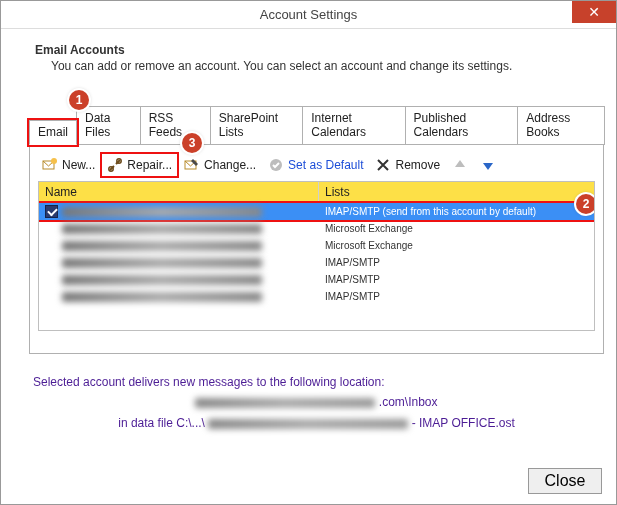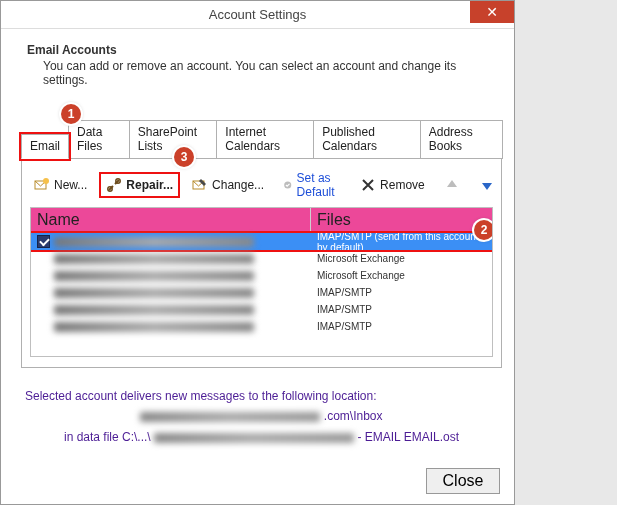--- a/index.html
+++ b/index.html
@@ -6,21 +6,21 @@
   body {
     margin: 0;
     font-family: "Segoe UI", Tahoma, sans-serif;
     font-size: 12px;
     background: #e8e8e8;
     width: 617px;
     height: 505px;
     overflow: hidden;
   }
   .outer {
-    width: 515px;
+    width: 617px;
     height: 505px;
     border: 1px solid #999;
     background: #fff;
   }
   .titlebar {
     height: 28px;
     background: #fff;
     display: flex;
     align-items: center;
     justify-content: center;
@@ -39,21 +39,21 @@
     height: 22px;
     background: #c7412b;
     color: #fff;
     display: flex;
     align-items: center;
     justify-content: center;
     font-size: 14px;
     line-height: 1;
   }
   .content {
-    padding: 12px 12px 10px 20px;
+    padding: 12px 12px 10px 28px;
   }
   .section-title {
     font-weight: bold;
     color: #333;
     margin: 2px 0 2px 6px;
   }
   .section-sub {
     color: #333;
     margin: 0 0 32px 22px;
   }
@@ -87,36 +87,35 @@
   .tab-panel {
     border: 1px solid #b0b0b0;
     padding: 8px 8px 8px 8px;
     min-height: 210px;
     position: relative;
     background: #fff;
   }
   .toolbar {
     display: flex;
     align-items: center;
-    gap: 11px;
+    gap: 4px;
     padding: 2px 0 6px 0;
   }
   .toolbtn {
     display: inline-flex;
     align-items: center;
     gap: 4px;
     padding: 2px 4px;
     cursor: pointer;
     color: #222;
     position: relative;
   }
   .toolbtn.highlight {
     outline: 2px solid #e11;
     outline-offset: 1px;
-    font-weight: bold;
   }
   .toolbtn.disabled { color: #1d4ed8; cursor: default; }
   .ico { width: 16px; height: 16px; display: inline-block; }
   .callout {
     position: absolute;
     width: 20px;
     height: 20px;
     border-radius: 50%;
     background: #cb4029;
     color: #fff;
@@ -129,23 +128,23 @@
     z-index: 50;
   }
   .list {
     border: 1px solid #bfbfbf;
     height: 150px;
     overflow: hidden;
     position: relative;
   }
   .list-header {
     display: flex;
-    background: #ec4899;
+    background: #fde047;
     border-bottom: 1px solid #cfcfcf;
-    font-size: 16px;
+    font-size: 12px;
     color: #222;
   }
   .col-name { width: 280px; padding: 3px 6px; border-right: 1px solid #cfcfcf; }
   .col-type { flex: 1; padding: 3px 6px; }
   .list-body { position: relative; }
   .row {
     display: flex;
     align-items: center;
     height: 17px;
     font-size: 10px;
@@ -229,20 +228,21 @@
 
     <div class="section-title">Email Accounts</div>
     <div class="section-sub">You can add or remove an account. You can select an account and change its settings.</div>
 
     <div style="position:relative;">
       <div class="callout" style="left:40px; top:-15px;">1</div>
 
       <div class="tabs">
         <div class="tab active highlight"><span>Email</span></div>
         <div class="tab"><span>Data Files</span></div>
+        <div class="tab"><span>RSS Feeds</span></div>
         <div class="tab"><span>SharePoint Lists</span></div>
         <div class="tab"><span>Internet Calendars</span></div>
         <div class="tab"><span>Published Calendars</span></div>
         <div class="tab"><span>Address Books</span></div>
       </div>
 
       <div class="tab-panel">
 
         <div class="callout" style="left:152px; top:-12px;">3</div>
 
@@ -297,21 +297,21 @@
           <span class="toolbtn">
             <svg class="ico" viewBox="0 0 16 16">
                 <path d="M8 13 L13 6 L3 6 Z" fill="#2a66c8"></path>
               </svg>
           </span>
         </div>
 
         <div class="list">
           <div class="list-header">
             <div class="col-name">Name</div>
-            <div class="col-type">Files</div>
+            <div class="col-type">Lists</div>
           </div>
           <div class="callout" style="right:-2px; top:12px;">2</div>
           <div class="list-body">
             <div class="row selected">
               <div class="c-name">
                   <span class="check-icon"></span>
                   <span class="blur-name"></span>
                 </div>
               <div class="c-type">IMAP/SMTP (send from this account by default)</div>
             </div>
@@ -357,21 +357,21 @@
 
     <div class="delivery">
       <div>Selected account delivers new messages to the following location:</div>
       <div style="text-align:center;">
         <span class="blur-inline" style="width:180px;"></span>
         <span class="bold">.com\Inbox</span>
       </div>
       <div style="text-align:center;">
         <span>in data file C:\...\</span>
         <span class="blur-inline" style="width:200px;"></span>
-        <span> - EMAIL EMAIL.ost</span>
+        <span> - IMAP OFFICE.ost</span>
       </div>
     </div>
 
   </div>
 
   <div class="footer">
     <button class="btn-close"><span>Close</span></button>
   </div>
 
 </div>

